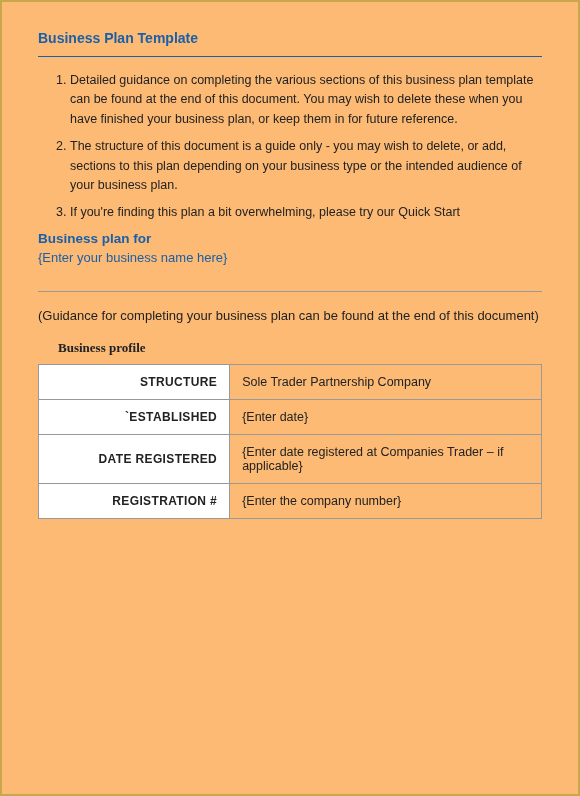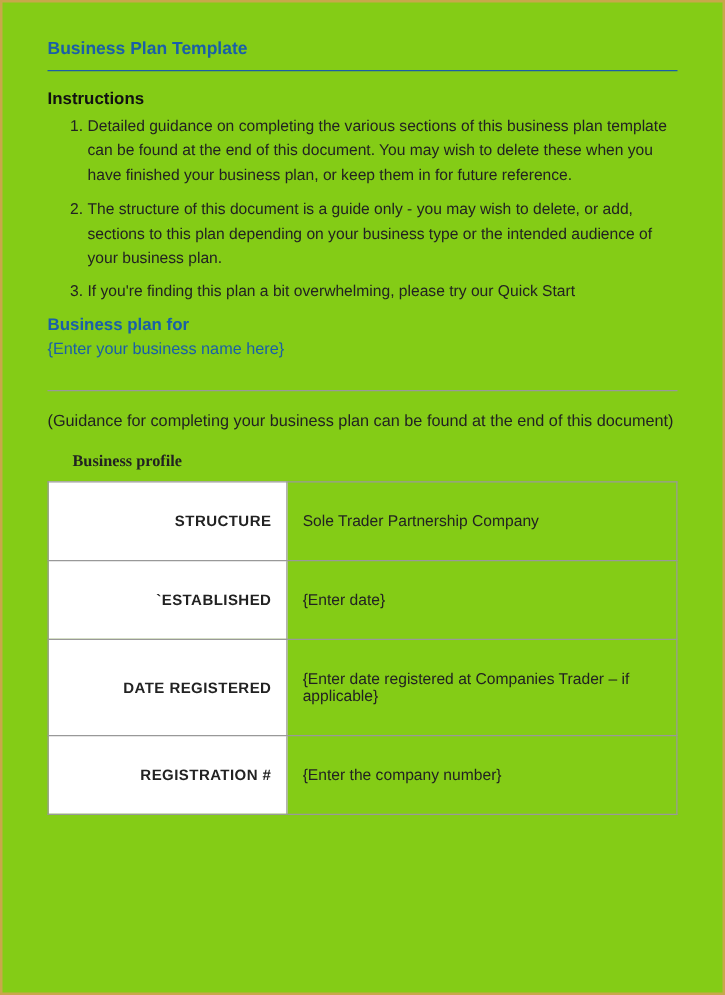--- a/index.html
+++ b/index.html
@@ -13,21 +13,21 @@
       min-height: 796px;
       background: #f5f0e8;
       font-family: Georgia, 'Times New Roman', serif;
       font-size: 13px;
       color: #222;
     }
 
     .page-wrapper {
       width: 580px;
       min-height: 796px;
-      background: #84cc16;
+      background: #fdba74;
       border: 2px solid #c8a84b;
       padding: 28px 36px 28px 36px;
     }
 
     .doc-title {
       color: #1a5fa8;
       font-family: Arial, sans-serif;
       font-size: 14px;
       font-weight: bold;
       margin-bottom: 10px;
@@ -104,21 +104,21 @@
 
     .profile-table {
       width: 100%;
       border-collapse: collapse;
       font-family: Arial, sans-serif;
       font-size: 12.5px;
     }
 
     .profile-table td {
       border: 1px solid #999;
-      padding: 24px 12px;
+      padding: 10px 12px;
       vertical-align: middle;
     }
 
     .profile-table .label-cell {
       font-weight: bold;
       text-align: right;
       width: 38%;
       background: #fff;
       font-size: 12px;
       letter-spacing: 0.03em;
@@ -134,21 +134,20 @@
     }
   </style>
 </head>
 <body>
 
 <div class="page-wrapper">
 
   <div class="doc-title">Business Plan Template</div>
   <hr class="divider">
 
-  <div class="section-heading">Instructions</div>
 
   <ol class="instructions-list">
     <li>Detailed guidance on completing the various sections of this business plan template can be found at the end of this document. You may wish to delete these when you have finished your business plan, or keep them in for future reference.</li>
     <li>The structure of this document is a guide only - you may wish to delete, or add, sections to this plan depending on your business type or the intended audience of your business plan.</li>
     <li>If you're finding this plan a bit overwhelming, please try our Quick Start</li>
   </ol>
 
   <div class="business-plan-heading">Business plan for</div>
   <div class="business-name-placeholder">{Enter your business name here}</div>
   <hr class="divider2">

